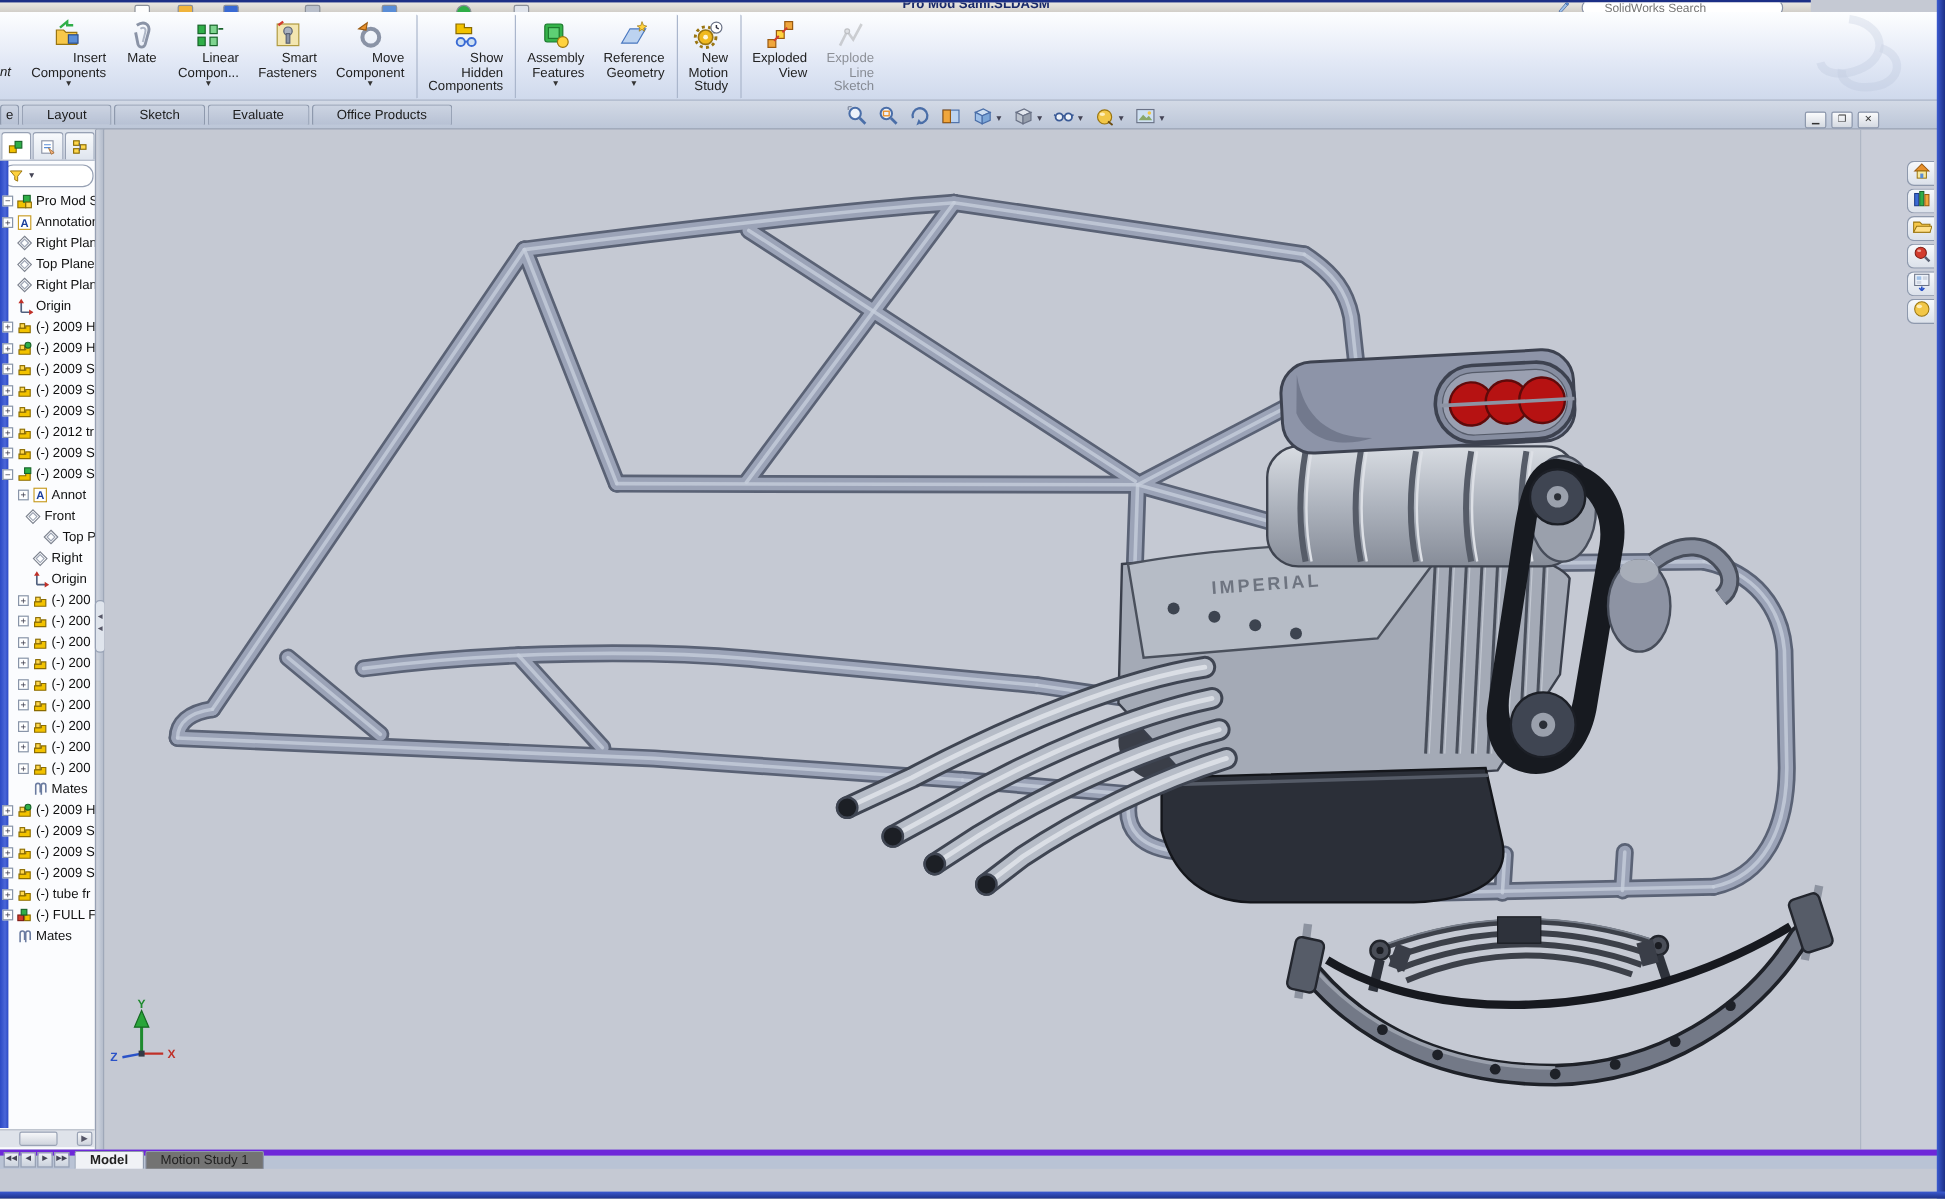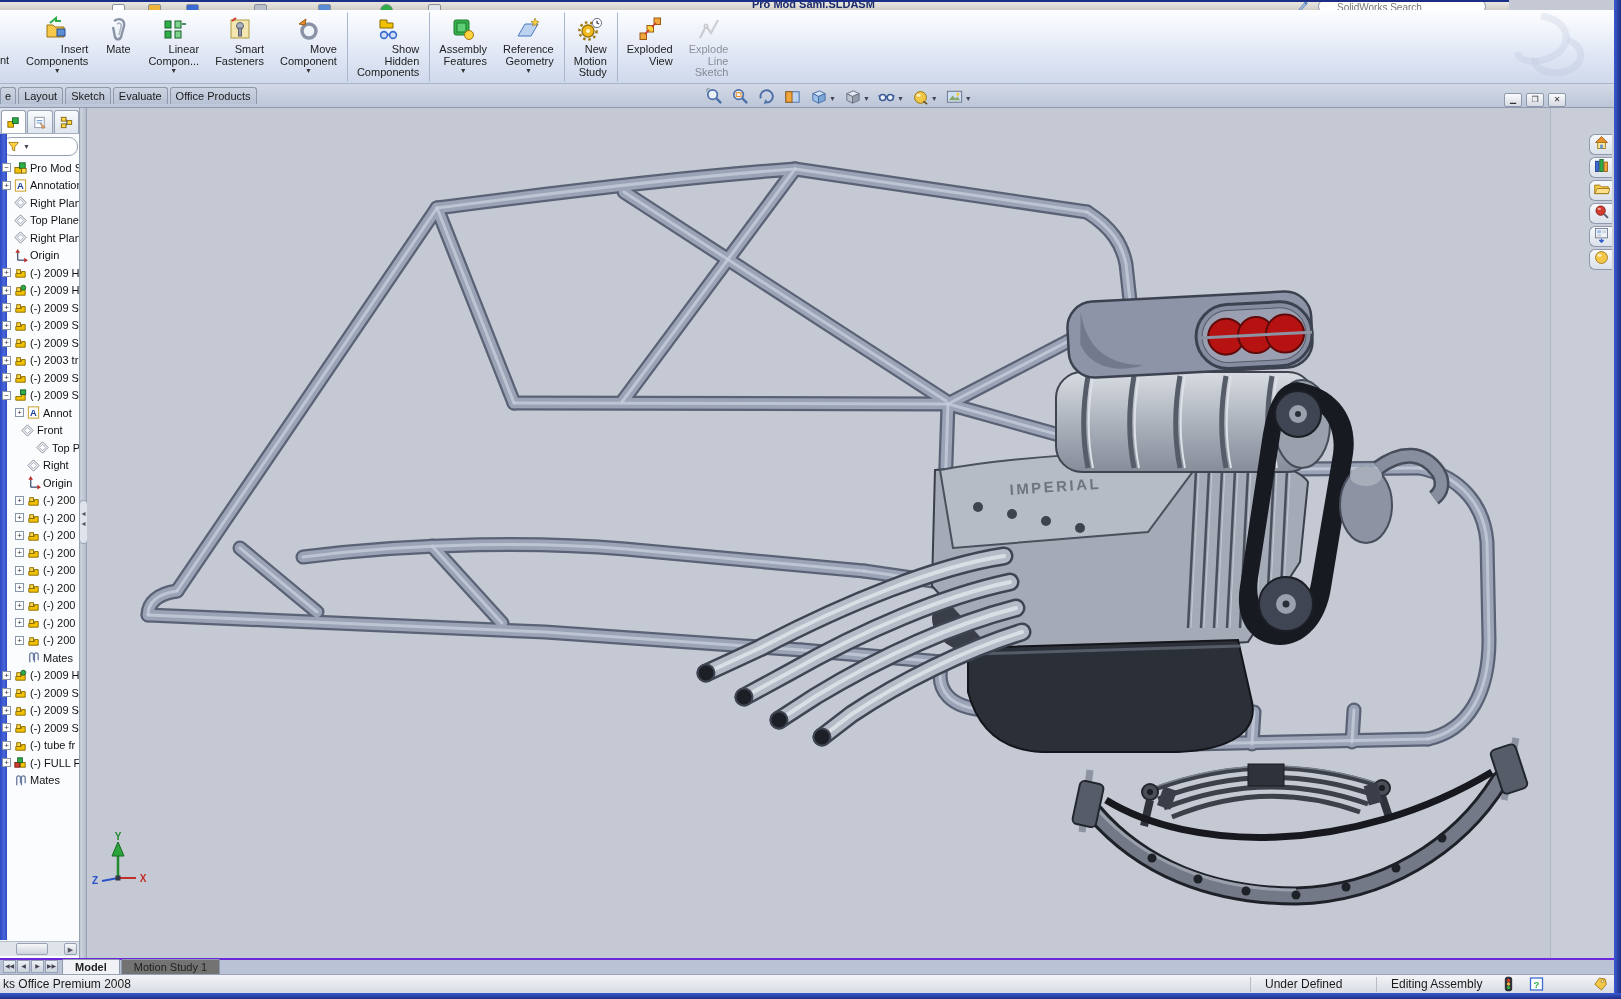--- a/index.html
+++ b/index.html
@@ -9,35 +9,35 @@
   
   #titlebar{position:absolute;left:0;top:0;width:1509px;height:10px;background:linear-gradient(#e9e7e2,#d2cfc9);border-top:2px solid #1c2f86;overflow:hidden;}
   .mini-ico{position:absolute;top:2px;width:13px;height:13px;border:1px solid #8a8f98;border-radius:2px;}
   #tb-title{position:absolute;top:-4px;left:752px;font-size:11px;font-weight:bold;color:#1a2a6a;white-space:nowrap;}
   #tb-search{position:absolute;top:-3px;left:1318px;width:168px;height:15px;border:1px solid #8a93a6;border-radius:8px;background:#fff;font-size:10px;color:#8a8f98;padding:1px 8px 0 18px;}
   #tb-search-ico{position:absolute;top:-2px;left:1296px;width:14px;height:11px;}
   .winbtn{position:absolute;top:1px;width:21px;height:8px;background:linear-gradient(#f4f2ee,#c9c6c0);border:1px solid #8a8f98;border-radius:2px;}
 
   
   #cmdbar{position:absolute;left:0;top:10px;width:1621px;height:74px;background:linear-gradient(#fdfeff,#e3e9f6 55%,#cfd9ec);border-bottom:1px solid #a9b4ca;}
-  #cm-frag{position:absolute;left:0;top:44px;font-size:11px;color:#222;}
+  #cm-frag{position:absolute;left:0;top:44px;font-size:11px;color:#222;font-style:italic;}
   .cm-buttons{position:absolute;left:18px;top:2px;display:flex;align-items:stretch;height:70px;}
   .cm-btn{display:flex;flex-direction:column;align-items:center;padding:3px 7px 1px 7px;min-width:44px;cursor:pointer;border:1px solid transparent;border-radius:3px;position:relative;}
   .cm-btn.group{border-left:1px solid #aab6cc;border-radius:0;margin-left:2px;padding-left:9px;}
   .cm-btn.disabled{opacity:.45;filter:grayscale(.9);}
   .cm-ico{width:26px;height:26px;flex:0 0 26px;}
   .cm-lbl{font-size:11px;line-height:11.5px;color:#222;text-align:right;white-space:pre-line;margin-top:2px;}
   .cm-dd{display:none;font-size:7px;color:#333;margin-top:1px;line-height:6px;}
   .cm-btn.dropdown .cm-dd{display:block;}
   #ds-mark{position:absolute;right:30px;top:0;width:120px;height:74px;opacity:.45;}
 
   
   #tabstrip{position:absolute;left:0;top:84px;width:1621px;height:24px;background:linear-gradient(#d3dae6,#bcc6d8);border-bottom:1px solid #8e99ad;}
   .cm-tabs{position:absolute;left:0;top:3px;display:flex;gap:2px;}
-  .cm-tab{font-size:11px;color:#1b1b1b;background:linear-gradient(#ccd4e2,#b7c1d4);border:1px solid #8e99ad;border-bottom:none;border-radius:3px 3px 0 0;padding:2px 5px;cursor:pointer;}
+  .cm-tab{font-size:11px;color:#1b1b1b;background:linear-gradient(#ccd4e2,#b7c1d4);border:1px solid #8e99ad;border-bottom:none;border-radius:3px 3px 0 0;padding:2px 20px;cursor:pointer;}
   .cm-tab.clip{padding:2px 4px;}
   #headsup{position:absolute;left:703px;top:2px;display:flex;align-items:center;gap:3px;}
   .hu-btn{display:flex;align-items:center;padding:1px 2px;border-radius:3px;cursor:pointer;}
   .hu-dd{font-size:7px;color:#445;margin-left:1px;display:none;}
   .hu-btn.dropdown .hu-dd{display:inline;}
   .docbtn{position:absolute;top:9px;width:18px;height:14px;background:linear-gradient(#fafbfc,#d5dae2);border:1px solid #8e99ad;border-radius:2px;font-size:8px;line-height:12px;text-align:center;color:#333;cursor:pointer;}
 
   
   #main{position:absolute;left:0;top:108px;width:1621px;height:850px;}
   #tree-panel{position:absolute;left:0;top:0;width:80px;height:850px;background:#fbfcfe;border-right:1px solid #97a1b4;overflow:hidden;}
@@ -64,21 +64,21 @@
   #model-svg{position:absolute;left:-87px;top:-108px;}
 
   #right-rail{position:absolute;left:1550px;top:0;width:64px;height:850px;background:#c9cdd8;border-left:1px solid #aeb6c4;}
   .tp-tabs{position:absolute;right:2px;top:26px;display:flex;flex-direction:column;gap:2px;}
   .tp-btn{width:23px;height:21px;background:linear-gradient(#f7f9fc,#dbe1ea);border:1px solid #8e99ad;border-right:none;border-radius:6px 0 0 6px;display:flex;align-items:center;justify-content:center;cursor:pointer;}
 
   #frame-right{position:absolute;left:1614px;top:0;width:7px;height:999px;background:linear-gradient(90deg,#3b5ad0,#1c2f86);}
   #frame-bottom{position:absolute;left:0;top:993px;width:1621px;height:6px;background:linear-gradient(#3b5ad0,#1c2f86);}
 
   
-  #doctabs{position:absolute;left:0;top:958px;width:1621px;height:16px;background:#b9c3d5;border-top:2px solid #6d28d9;display:flex;align-items:flex-end;}
+  #doctabs{position:absolute;left:0;top:958px;width:1621px;height:16px;background:#b9c3d5;border-top:5px solid #6d28d9;display:flex;align-items:flex-end;}
   .nav-cluster{display:flex;gap:1px;margin:0 4px 1px 3px;}
   .navb{width:13px;height:13px;background:linear-gradient(#eef1f5,#cbd2dd);border:1px solid #97a1b4;font-size:6px;line-height:11px;text-align:center;color:#445;cursor:pointer;}
   .doc-tab{font-size:11px;padding:1px 12px;border:1px solid #8e99ad;border-bottom:none;background:#737373;color:#222;cursor:pointer;border-radius:2px 2px 0 0;margin-right:1px;}
   .doc-tab.active{background:#f0f2f6;font-weight:bold;}
   #statusbar{position:absolute;left:0;top:974px;width:1621px;height:19px;background:linear-gradient(#f3f4f7,#d8dce3);border-top:1px solid #9aa3b5;font-size:12px;color:#1a1a1a;}
   #status-left{position:absolute;left:3px;top:2px;}
   .st-sec{position:absolute;top:2px;border-left:1px solid #b6bcc8;padding-left:14px;height:15px;}
   .st-ico{position:absolute;top:1px;width:17px;height:16px;cursor:pointer;}
 </style>
 </head>
@@ -647,21 +647,21 @@
                 <use href="#part-icon"></use>
               </svg></span>
             <span class="t-lbl">(-) 2009 S</span>
           </div>
 
           <div class="tree-row" style="padding-left: 2px;">
             <span class="expander show">+</span>
             <span class="t-ico"><svg width="15" height="15">
                 <use href="#part-icon"></use>
               </svg></span>
-            <span class="t-lbl">(-) 2003 tr</span>
+            <span class="t-lbl">(-) 2012 tr</span>
           </div>
 
           <div class="tree-row" style="padding-left: 2px;">
             <span class="expander show">+</span>
             <span class="t-ico"><svg width="15" height="15">
                 <use href="#part-icon"></use>
               </svg></span>
             <span class="t-lbl">(-) 2009 S</span>
           </div>
 
@@ -1126,30 +1126,16 @@
         <div class="doc-tab active">
           <span>Model</span>
         </div>
 
         <div class="doc-tab">
           <span>Motion Study 1</span>
         </div>
       </div>
   </div>
 
-  <div id="statusbar">
-    <span id="status-left">ks Office Premium 2008</span>
-    <span class="st-sec" style="left:1250px">Under Defined</span>
-    <span class="st-sec" style="left:1376px">Editing Assembly</span>
-    <svg class="st-ico" style="left:1500px">
-        <use href="#traffic-light-icon"></use>
-      </svg>
-    <svg class="st-ico" style="left:1528px">
-        <use href="#help-box-icon"></use>
-      </svg>
-    <svg class="st-ico" style="left:1592px">
-        <use href="#tag-icon"></use>
-      </svg>
-  </div>
 
   <div id="frame-right"></div>
   <div id="frame-bottom"></div>
 </div>
 
 </body></html>

